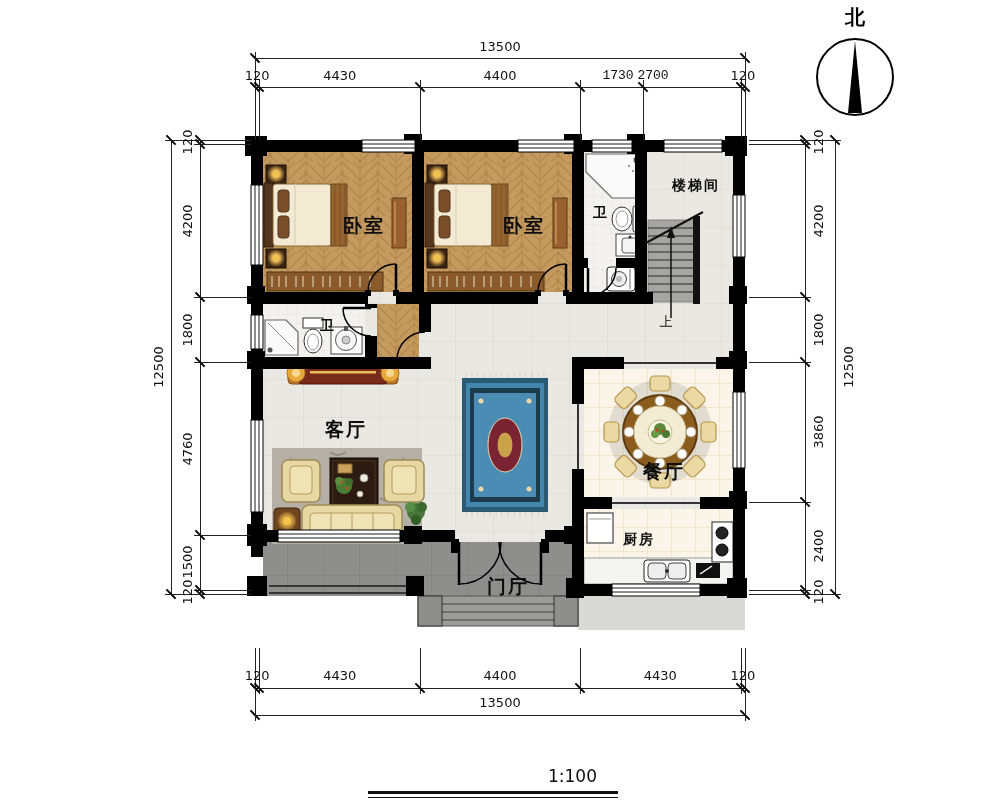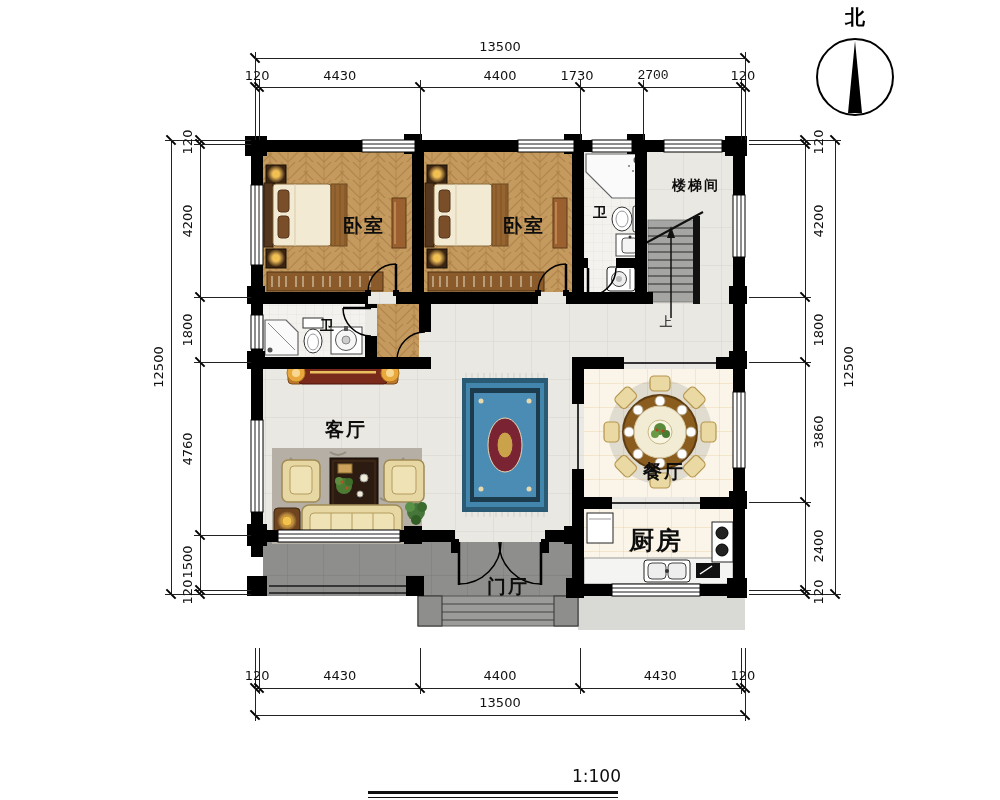--- a/index.html
+++ b/index.html
@@ -7,21 +7,21 @@
           font-family:"DejaVu Sans","Liberation Sans",sans-serif;}
   .plan-svg{position:absolute;left:0;top:0;}
   .rlabel{position:absolute;transform:translate(-50%,-50%);font-weight:700;color:#0d0d0d;
           white-space:nowrap;letter-spacing:2px;}
   .dlab{position:absolute;font-size:13px;color:#111;white-space:nowrap;transform:translate(-50%,-50%);}
   .dline{position:absolute;background:#222;}
   .dtick{position:absolute;width:13px;height:2px;background:#000;
          transform:translate(-50%,-50%) rotate(45deg);}
   .title-text{position:absolute;left:374px;top:757px;font-size:27px;font-weight:700;
               letter-spacing:6px;color:#0d0d0d;}
-  .scale-text{position:absolute;left:572px;top:766px;font-size:17px;color:#0d0d0d;}
+  .scale-text{position:absolute;left:548px;top:766px;font-size:17px;color:#0d0d0d;}
   .tline1{position:absolute;left:368px;top:791px;width:250px;height:3px;background:#111;}
   .tline2{position:absolute;left:368px;top:797px;width:250px;height:1px;background:#111;}
   .north-label{position:absolute;transform:translate(-50%,-50%);font-weight:700;font-size:20px;color:#000;}
 </style>
 </head>
 <body>
 
 <div class="canvas">
 
 <svg class="plan-svg" width="1000" height="800" viewBox="0 0 1000 800">
@@ -408,21 +408,21 @@
 </svg>
 
 <div>
   <div class="rlabel" style="left:364px;top:226px;font-size:19px">卧室</div>
   <div class="rlabel" style="left:524px;top:226px;font-size:19px">卧室</div>
   <div class="rlabel" style="left:696px;top:186px;font-size:14px">楼梯间</div>
   <div class="rlabel" style="left:601px;top:213px;font-size:14px">卫</div>
   <div class="rlabel" style="left:328px;top:326px;font-size:14px">卫</div>
   <div class="rlabel" style="left:346px;top:430px;font-size:19px">客厅</div>
   <div class="rlabel" style="left:664px;top:472px;font-size:19px">餐厅</div>
-  <div class="rlabel" style="left:656px;top:540px;font-size:25px">厨房</div>
+  <div class="rlabel" style="left:639px;top:540px;font-size:14px">厨房</div>
   <div class="rlabel" style="left:508px;top:587px;font-size:19px">门厅</div>
   <div class="rlabel" style="left:667px;top:322px;font-size:13px;font-weight:400">上</div>
   <div class="north-label" style="left:855px;top:17px">北</div>
 </div>
 
 <div id="dims" style="position:absolute;inset:0;">
       <div class="dline" style="left: 255px; top: 87px; width: 490px; height: 1px;"></div>
       <div class="dline" style="left: 255px; top: 58px; width: 490px; height: 1px;"></div>
       <div class="dlab" style="left: 500px; top: 46px;">13500</div>
       <div class="dtick" style="left: 255px; top: 58px;"></div>
@@ -437,21 +437,21 @@
       <div class="dline" style="left: 579.852px; top: 80px; width: 1px; height: 60px;"></div>
       <div class="dtick" style="left: 642.644px; top: 87px;"></div>
       <div class="dline" style="left: 642.644px; top: 80px; width: 1px; height: 60px;"></div>
       <div class="dtick" style="left: 740.644px; top: 87px;"></div>
       <div class="dline" style="left: 740.644px; top: 80px; width: 1px; height: 60px;"></div>
       <div class="dtick" style="left: 745px; top: 87px;"></div>
       <div class="dline" style="left: 745px; top: 52px; width: 1px; height: 88px;"></div>
       <div class="dlab" style="left: 257.178px; top: 75px;">120</div>
       <div class="dlab" style="left: 339.752px; top: 75px;">4430</div>
       <div class="dlab" style="left: 500px; top: 75px;">4400</div>
-      <div class="dlab" style="left: 577px; top: 75px;">1730</div>
+      <div class="dlab" style="left: 618px; top: 75px; font-family: Liberation Mono, monospace;">1730</div>
       <div class="dlab" style="left: 653px; top: 75px; font-family: Liberation Mono, monospace;">2700</div>
       <div class="dlab" style="left: 742.822px; top: 75px;">120</div>
       <div class="dline" style="left: 255px; top: 688px; width: 490px; height: 1px;"></div>
       <div class="dline" style="left: 255px; top: 715px; width: 490px; height: 1px;"></div>
       <div class="dlab" style="left: 500px; top: 702px;">13500</div>
       <div class="dtick" style="left: 255px; top: 715px;"></div>
       <div class="dtick" style="left: 745px; top: 715px;"></div>
       <div class="dtick" style="left: 255px; top: 688px;"></div>
       <div class="dline" style="left: 255px; top: 648px; width: 1px; height: 73px;"></div>
       <div class="dtick" style="left: 259.356px; top: 688px;"></div>

